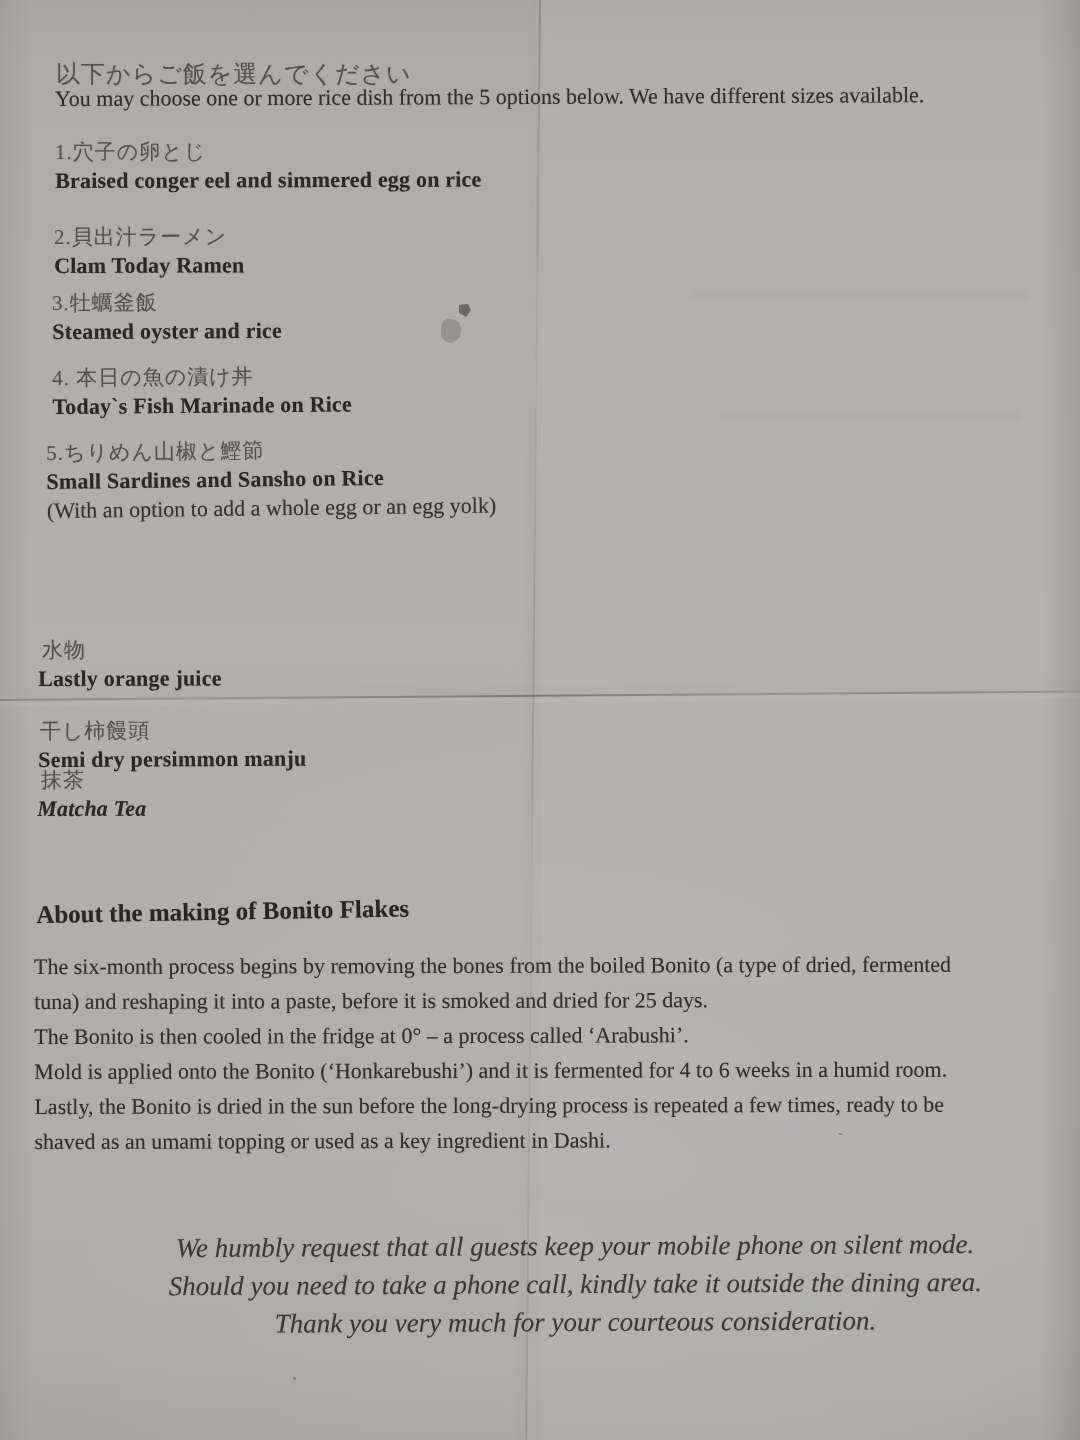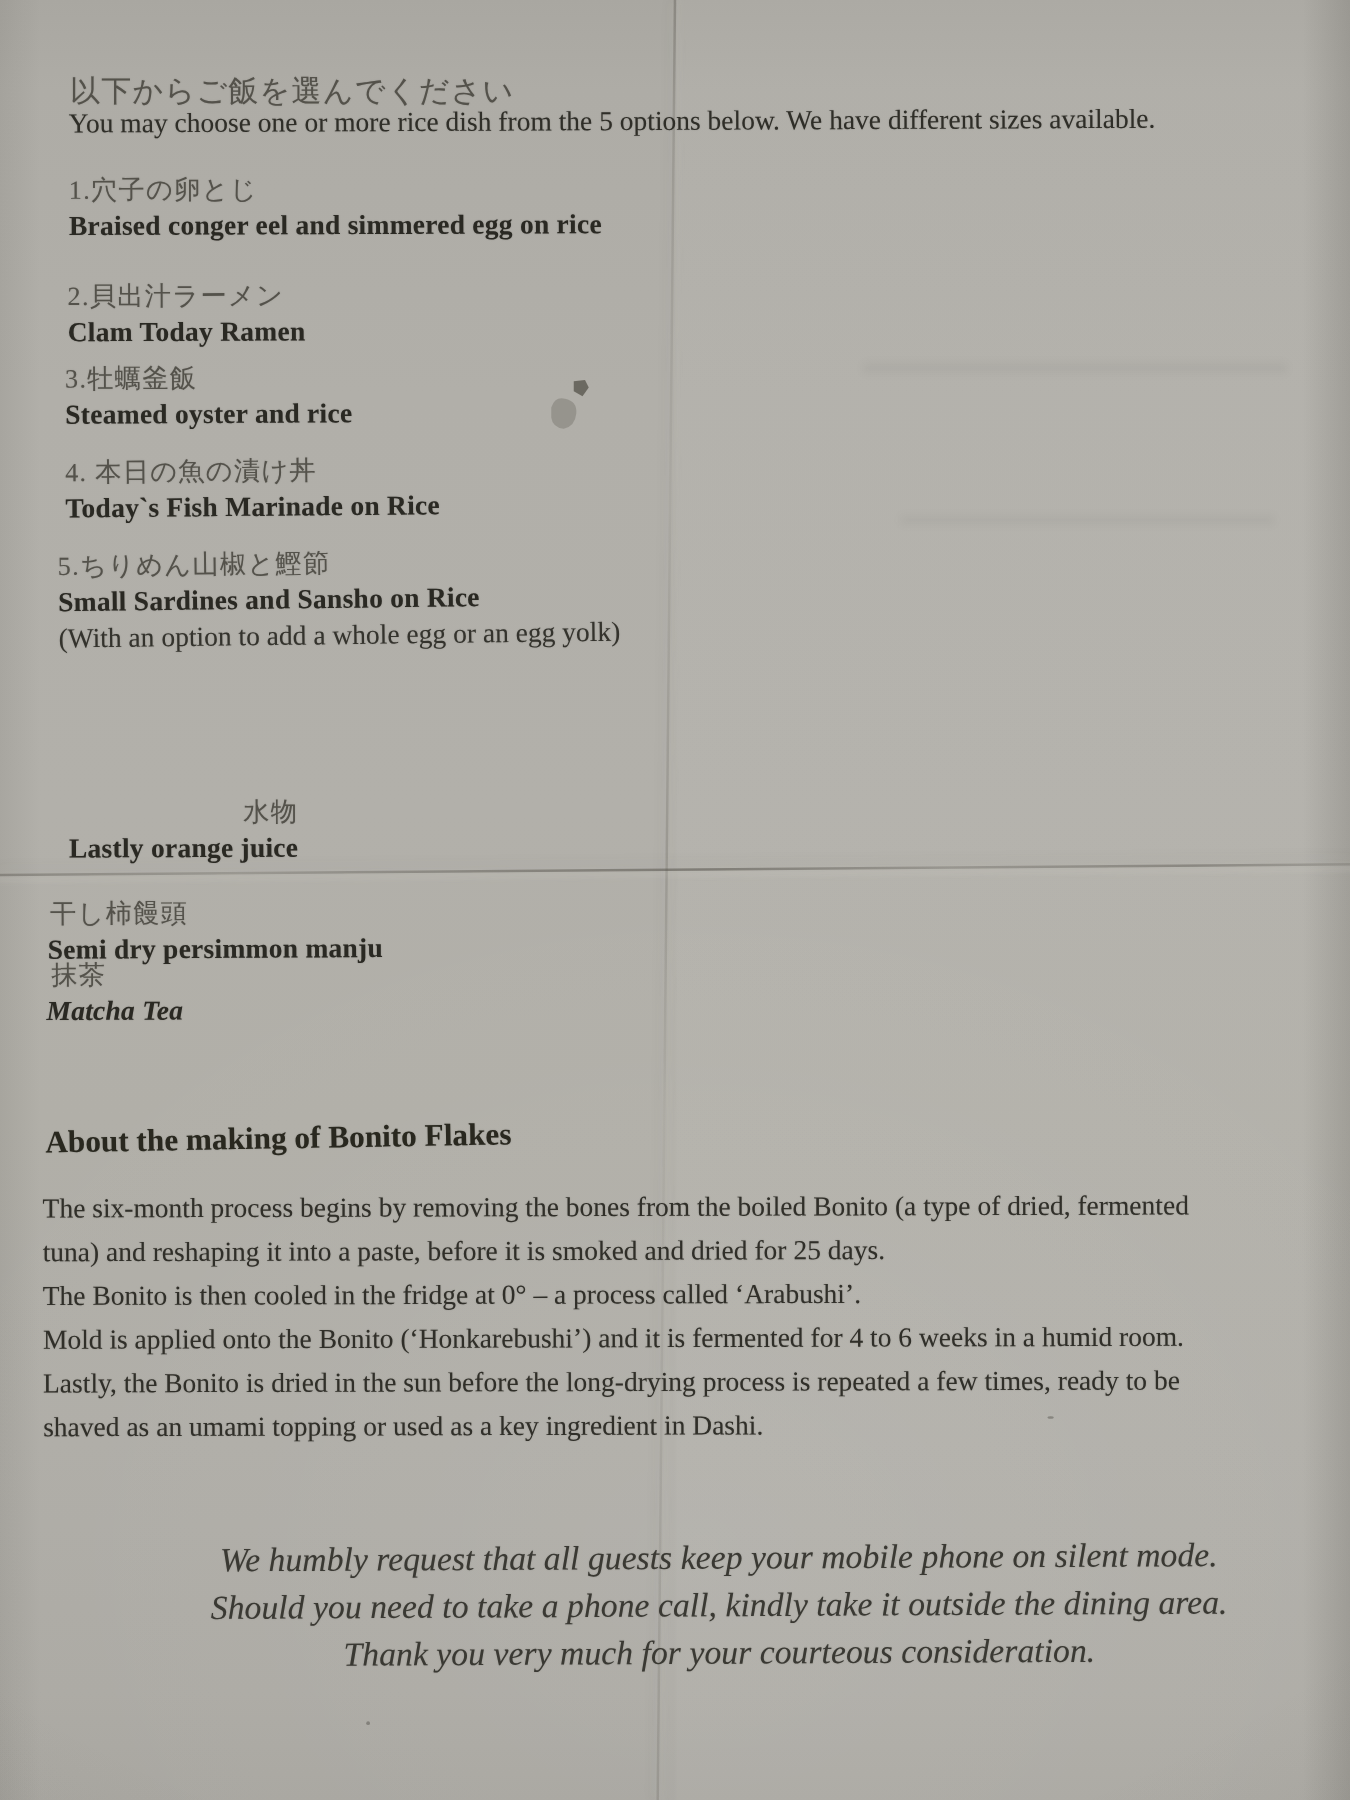--- a/index.html
+++ b/index.html
@@ -105,21 +105,21 @@
     <div class="en">Today`s Fish Marinade on Rice</div>
   </div>
 
   <div class="abs item" style="top:441px; left:46px; transform:rotate(-0.7deg);">
     <div class="jp" lang="ja">5.ちりめん山椒と鰹節</div>
     <div class="en">Small Sardines and Sansho on Rice</div>
     <div class="note">(With an option to add a whole egg or an egg yolk)</div>
   </div>
 
 
-  <div class="abs item" style="top:638px; left:59px; transform:rotate(-0.2deg);text-align:right;">
+  <div class="abs item" style="top:638px; left:42px; transform:rotate(-0.2deg);">
     <div class="jp" lang="ja">水物</div>
     <div class="en" style="margin-left:-4px;">Lastly orange juice</div>
   </div>
 
   <div class="abs item" style="top:719px; left:40px; transform:rotate(-0.3deg);">
     <div class="jp" lang="ja">干し柿饅頭</div>
     <div class="en" style="margin-left:-2px;">Semi dry persimmon manju</div>
   </div>
 
   <div class="abs item" style="top:768px; left:41px; transform:rotate(-0.2deg);">

